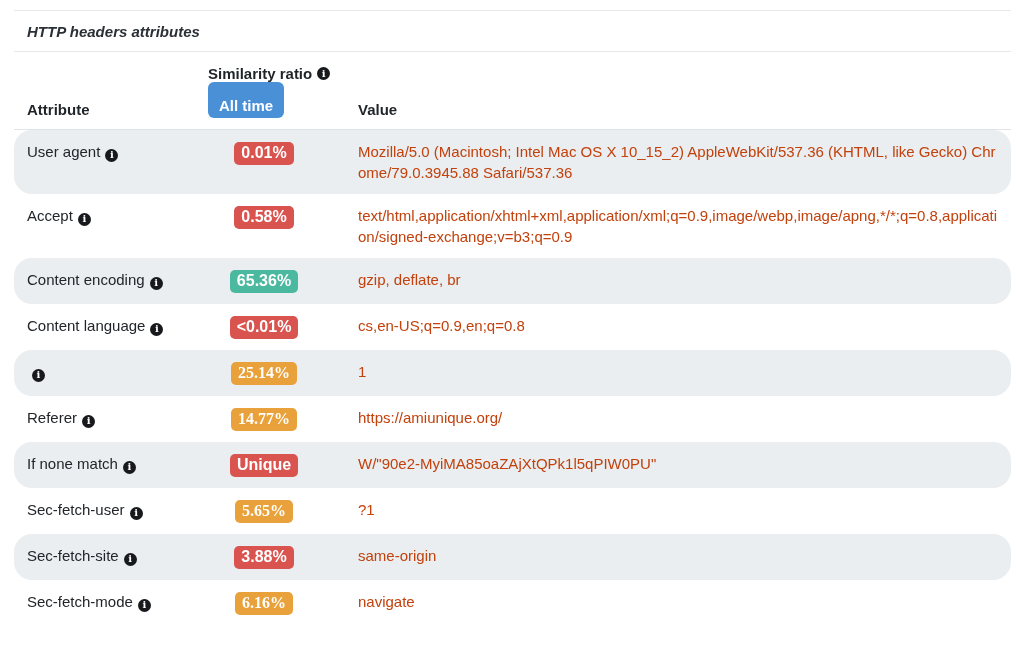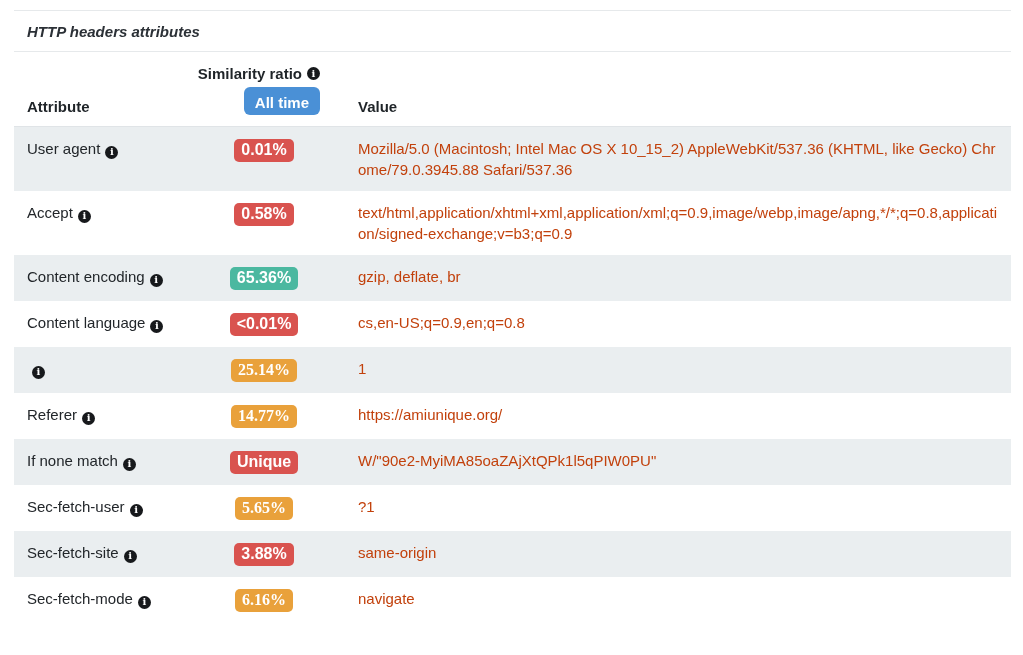--- a/index.html
+++ b/index.html
@@ -30,44 +30,44 @@
     padding-right: 10px;
   }
 
   .thead {
     padding-top: 13px;
     padding-bottom: 11px;
     border-bottom: 1px solid #e0e4e7;
   }
   .th { font-weight: 700; font-size: 15px; color: #1f2428; }
   .th-attr { align-self: end; }
-  .th-sim { display: flex; flex-direction: column; align-items: flex-end; gap: 5px; }
+  .th-sim { display: flex; flex-direction: column; align-items: flex-start; }
   .sim-label { white-space: nowrap; display: inline-flex; align-items: center; }
   .th-value { align-self: end; padding-left: 38px; }
 
   .period-badge {
     display: inline-block;
     background: #4a90d6;
     color: #ffffff;
     font-weight: 700;
     font-size: 15px;
     line-height: 1;
-    padding: 8px 11px 5px 11px;
+    padding: 16px 11px 5px 11px;
     border-radius: 6px;
     cursor: pointer;
   }
 
   .row {
     padding-top: 11px;
     padding-bottom: 11px;
     font-size: 15px;
     line-height: 21px;
     align-items: start;
   }
-  .row.alt { background: #eaeef0; }
+  .row.alt { background: #eaeef0; border-radius: 18px; }
 
   .cell-attr { padding-right: 12px; color: #22262a; }
   .cell-ratio { display: flex; justify-content: center; align-items: flex-start; padding-top: 1px; }
   .cell-value { padding-left: 38px; word-break: break-all; color: #c2410c; }
 
   .badge {
     display: inline-block;
     color: #ffffff;
     font-weight: 700;
     font-size: 16px;

